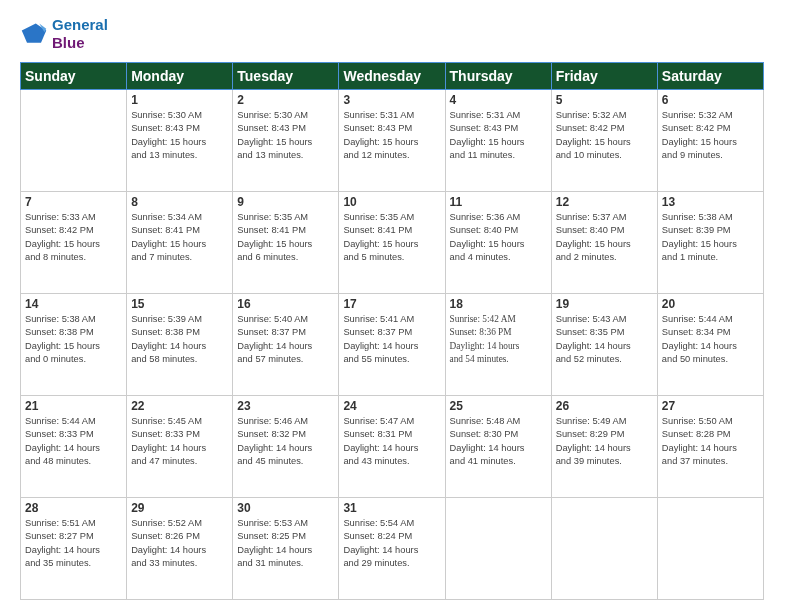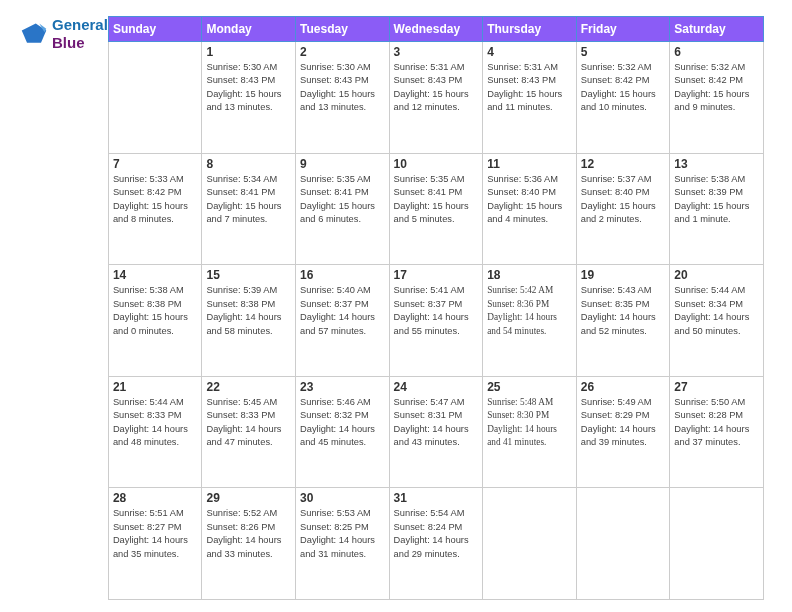--- a/index.html
+++ b/index.html
@@ -8,21 +8,21 @@
       background: #fff;
       width: 792px;
       height: 612px;
       overflow: hidden;
     }
     .page {
       width: 792px;
       height: 612px;
       padding: 16px 28px 12px 20px;
       display: flex;
-      flex-direction: row;
+      flex-direction: column;
     }
     .header {
       display: flex;
       justify-content: space-between;
       align-items: flex-start;
       margin-bottom: 10px;
     }
     .logo {
       display: flex;
       align-items: center;
@@ -55,23 +55,23 @@
       color: #555;
     }
     .calendar {
       flex: 1;
       border: 1px solid #ccc;
       border-collapse: collapse;
       width: 100%;
       table-layout: fixed;
     }
     .calendar th {
-      background-color: #8b5cf6;
+      background-color: #14532d;
       color: #fff;
-      font-size: 12px;
+      font-size: 14px;
       font-weight: bold;
       padding: 5px 4px;
       text-align: left;
       border: 1px solid #4a90d9;
     }
     .calendar td {
       border: 1px solid #ccc;
       vertical-align: top;
       padding: 3px 4px;
       font-size: 9.5px;
@@ -300,21 +300,21 @@
           </td>
           <td>
             <span class="day-num">24</span>
             <div class="cell-info" style="white-space: pre-line;">Sunrise: 5:47 AM
 Sunset: 8:31 PM
 Daylight: 14 hours
 and 43 minutes.</div>
           </td>
           <td>
             <span class="day-num">25</span>
-            <div class="cell-info" style="white-space: pre-line; font-family: Liberation Serif, serif;">Sunrise: 5:48 AM
+            <div class="cell-info" style="white-space: pre-line;">Sunrise: 5:48 AM
 Sunset: 8:30 PM
 Daylight: 14 hours
 and 41 minutes.</div>
           </td>
           <td>
             <span class="day-num">26</span>
             <div class="cell-info" style="white-space: pre-line;">Sunrise: 5:49 AM
 Sunset: 8:29 PM
 Daylight: 14 hours
 and 39 minutes.</div>

